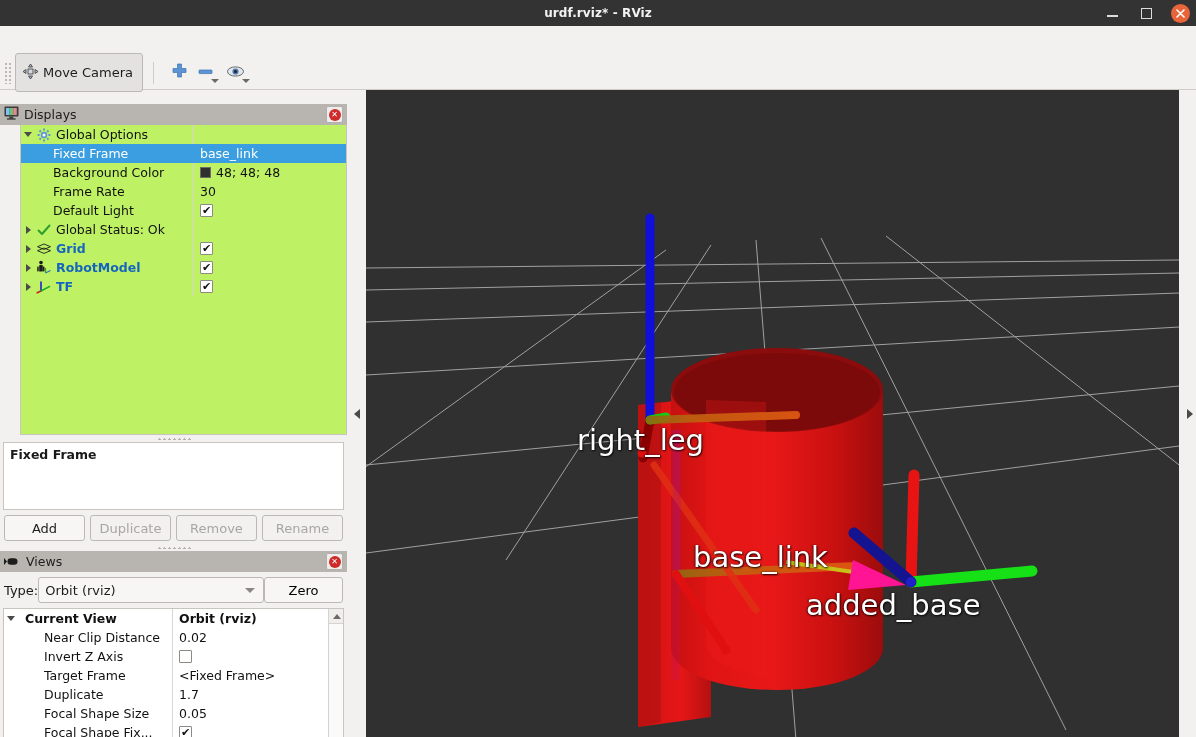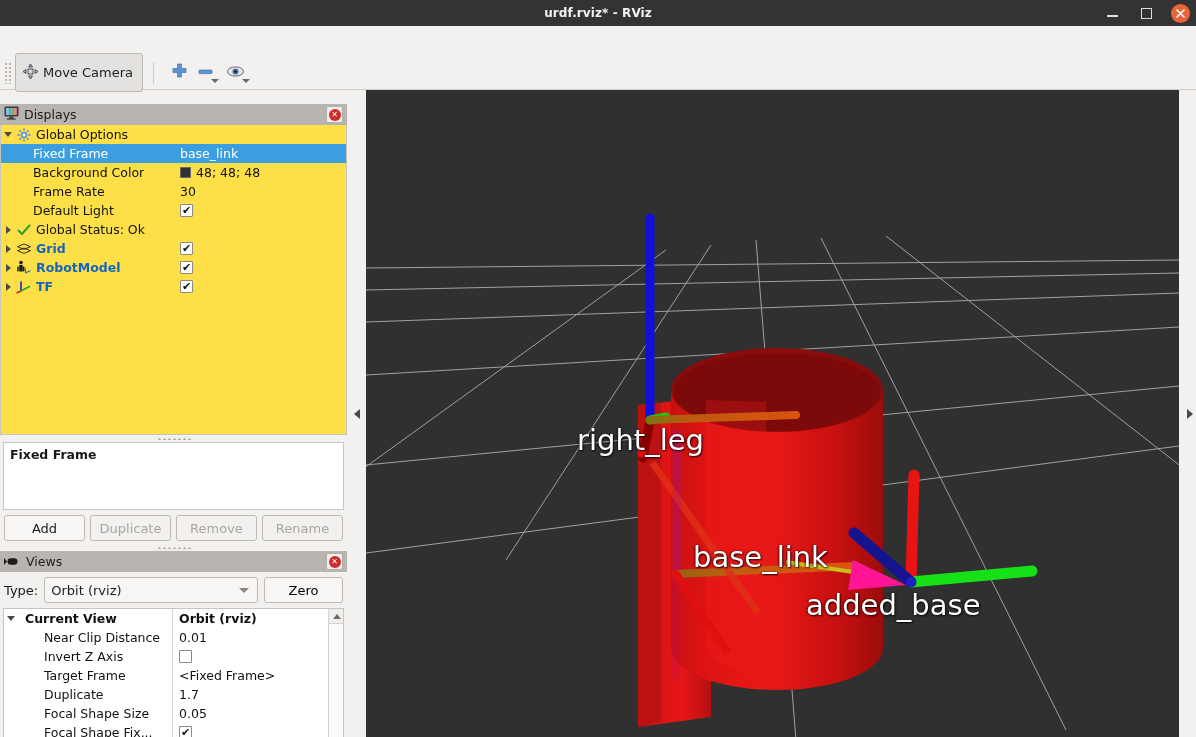--- a/index.html
+++ b/index.html
@@ -66,21 +66,21 @@
     position:absolute; right:4px; top:2px; width:17px; height:17px;
     background:#efeeed; border:1px solid #b3b0ac; border-radius:2px;
     display:flex; align-items:center; justify-content:center; cursor:pointer;
   }
   .panel-close .dot{
     width:12px;height:12px;border-radius:50%;background:#cf2b2b;color:#fff;
     font-size:8px;display:flex;align-items:center;justify-content:center;font-weight:bold;
   }
 
   
-  .tree{ background:#fde047; border:1px solid #c8c5c1; border-top:none; position:relative; }
+  .tree{ background:#bef264; border:1px solid #c8c5c1; border-top:none; position:relative;margin-left:20px; }
   .trow{ display:flex; height:19px; align-items:center; font-size:12.5px; color:#111; position:relative;}
   .trow.sel{ background:#3a9ee0; color:#ffffff; }
   .tcol1{ width:172px; display:flex; align-items:center; height:100%; overflow:hidden; white-space:nowrap;}
   .tcol2{ flex:1; display:flex; align-items:center; height:100%; padding-left:6px;
           border-left:1px solid #d9d6d2; overflow:hidden; white-space:nowrap;}
   .trow.sel .tcol2{ border-left-color:#3a9ee0; }
   .arrow{ width:14px; display:flex; align-items:center; justify-content:center; cursor:pointer;}
   .arrow i{ display:block; width:0;height:0; border-top:4px solid transparent; border-bottom:4px solid transparent;
             border-left:5px solid #4a4a4a;}
   .arrow.open i{ border-left:4px solid transparent; border-right:4px solid transparent;
@@ -104,21 +104,21 @@
   }
   .descbox b{ font-weight:bold; }
 
   .btnrow{ display:flex; gap:5px; padding:5px 4px 3px 4px; }
   .btn{
     flex:1; height:26px; background:#f7f6f5; border:1px solid #bcb9b5; border-radius:3px;
     font-size:13px; color:#1d1d1d; display:flex; align-items:center; justify-content:center; cursor:pointer;
   }
   .btn.disabled{ color:#a9a6a2; background:#f2f1f0; cursor:default;}
 
-  .typerow{ display:flex; align-items:center; gap:6px; padding:5px 4px; }
+  .typerow{ display:flex; align-items:center; padding:5px 4px; }
   .typelabel{ font-size:13px; color:#1a1a1a; }
   .combo{
     flex:1; height:26px; background:#f7f6f5; border:1px solid #bcb9b5; border-radius:3px;
     display:flex; align-items:center; padding:0 6px; font-size:13px; color:#1d1d1d; cursor:pointer;
     position:relative;
   }
   .combo .caret{ position:absolute; right:8px; width:0;height:0;
      border-left:5px solid transparent;border-right:5px solid transparent;border-top:5px solid #8b8884;}
   .zerobtn{ width:79px; height:26px; background:#f7f6f5; border:1px solid #bcb9b5; border-radius:3px;
             font-size:13px; display:flex;align-items:center;justify-content:center; cursor:pointer;}
@@ -436,21 +436,21 @@
             </span>
           <span class="tlabel" style="font-weight:bold;padding-left:7px;">Current View</span>
         </div>
         <div class="tcol2" style="font-weight:bold;">Orbit (rviz)</div>
       </div>
 
       <div class="trow">
         <div class="tcol1">
             <span class="tlabel" style="padding-left:40px;">Near Clip Distance</span>
           </div>
-        <div class="tcol2">0.01</div>
+        <div class="tcol2">0.02</div>
       </div>
 
       <div class="trow">
         <div class="tcol1">
             <span class="tlabel" style="padding-left:40px;text-align:center;">Invert Z Axis</span>
           </div>
         <div class="tcol2">
           <span class="chk"></span>
         </div>
       </div>

